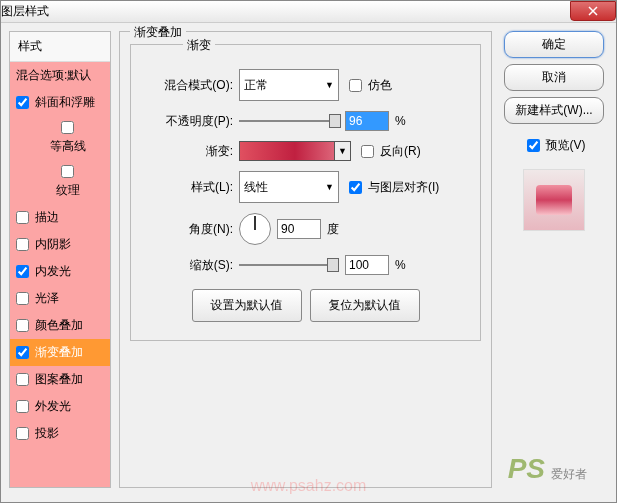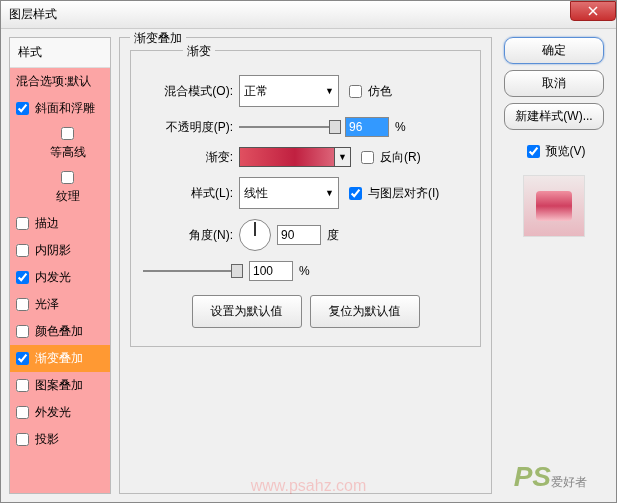--- a/index.html
+++ b/index.html
@@ -1,18 +1,18 @@
 <!DOCTYPE html>
 <html><head>
 <meta charset="utf-8">
 <style>
 * { box-sizing: border-box; font-family: "Microsoft YaHei", "SimSun", sans-serif; font-size: 12px; }
 body { margin: 0; background: #f0f0f0; width: 617px; height: 503px; position: relative; }
 .window { width: 617px; height: 503px; background: #f0f0f0; border: 1px solid #888; }
-.titlebar { height: 28px; background: linear-gradient(#fff, #e8e8e8); border-bottom: 1px solid #ccc; display: flex; align-items: center; padding-left: 8px; position: relative; }
+.titlebar { height: 22px; background: linear-gradient(#fff, #e8e8e8); border-bottom: 1px solid #ccc; display: flex; align-items: center; padding-left: 0; position: relative; }
 .titlebar-text { font-size: 12px; }
 .close-btn { position: absolute; right: 0; top: 0; width: 46px; height: 20px; background: linear-gradient(#e07070, #c83030); color: #fff; display: flex; align-items: center; justify-content: center; border: 1px solid #a02020; border-bottom-left-radius: 4px; border-bottom-right-radius: 4px; cursor: pointer; }
 .content { display: flex; padding: 8px; height: calc(100% - 28px); gap: 8px; }
 .leftpanel { width: 102px; border: 1px solid #bbb; background: #fca5a5; }
 .lp-header { padding: 6px 8px; border-bottom: 1px solid #ddd; background: #f8f8f8; }
 .lp-item { padding: 5px 6px; display: flex; align-items: center; gap: 4px; cursor: pointer; }
 .lp-item.active { background: #ff9933; color: #fff; }
 .lp-item input[type=checkbox] { margin: 0 2px 0 0; }
 .lp-indent { padding-left: 22px; flex-direction: column; }
 .midpanel { flex: 1; }
@@ -36,21 +36,21 @@
 .angle-dial::after { content: ''; position: absolute; width: 2px; height: 14px; background: #333; left: 50%; top: 2px; transform-origin: bottom; transform: translateX(-50%) rotate(0deg); }
 .btnrow { display: flex; gap: 8px; justify-content: center; margin-top: 14px; }
 .btn { border: 1px solid #888; background: linear-gradient(#fff,#e8e8e8); padding: 7px 18px; border-radius: 3px; cursor: pointer; }
 .rightpanel { width: 108px; display: flex; flex-direction: column; gap: 6px; align-items: center; }
 .rbtn { width: 100px; border: 1px solid #888; background: linear-gradient(#fff,#e8e8e8); padding: 4px 0; border-radius: 9px; text-align: center; cursor: pointer; }
 .rbtn.primary { border: 1px solid #5a8fd6; box-shadow: 0 0 2px #5a8fd6; }
 .preview-chk { margin-top: 6px; }
 .preview-box { width: 62px; height: 62px; background: linear-gradient(#f0e8e8, #e8b8c0); margin-top: 8px; border: 1px solid #ddd; display: flex; align-items: center; justify-content: center; }
 .preview-inner { width: 36px; height: 30px; background: linear-gradient(#f090a0, #d04060, #f8c0c8); border-radius: 4px; }
 .watermark { position: absolute; bottom: 8px; left: 50%; transform: translateX(-50%); color: rgba(255,0,0,0.18); font-size: 16px; pointer-events: none; }
-.logo { position: absolute; bottom: 10px; right: 30px; pointer-events: none; display: flex; align-items: baseline; gap: 0; color: #888; }
+.logo { position: absolute; bottom: 18px; right: 30px; pointer-events: none; display: flex; align-items: baseline; gap: 6px; color: #888; }
 .logo .ps { font-size: 28px; font-style: italic; color: #9fb870; font-weight: bold; }
 </style>
 </head>
 <body>
 
 <div class="window">
   <div class="titlebar">
     <span class="titlebar-text">图层样式</span>
     <div class="close-btn">
       <svg width="10" height="10" viewBox="0 0 10 10">
@@ -175,20 +175,21 @@
           <div class="row">
             <span class="lbl">角度(N):</span>
             <div class="angle-dial"></div>
             <div class="numbox">
                 <span>90</span>
               </div>
             <span>度</span>
           </div>
 
           <div class="row">
+            <span class="lbl">缩放(S):</span>
             <div class="slider">
               <div class="slider-track">
                   <div class="slider-thumb" style="left:88px"></div>
                 </div>
             </div>
             <div class="numbox">
                 <span>100</span>
               </div>
             <span>%</span>
           </div>

